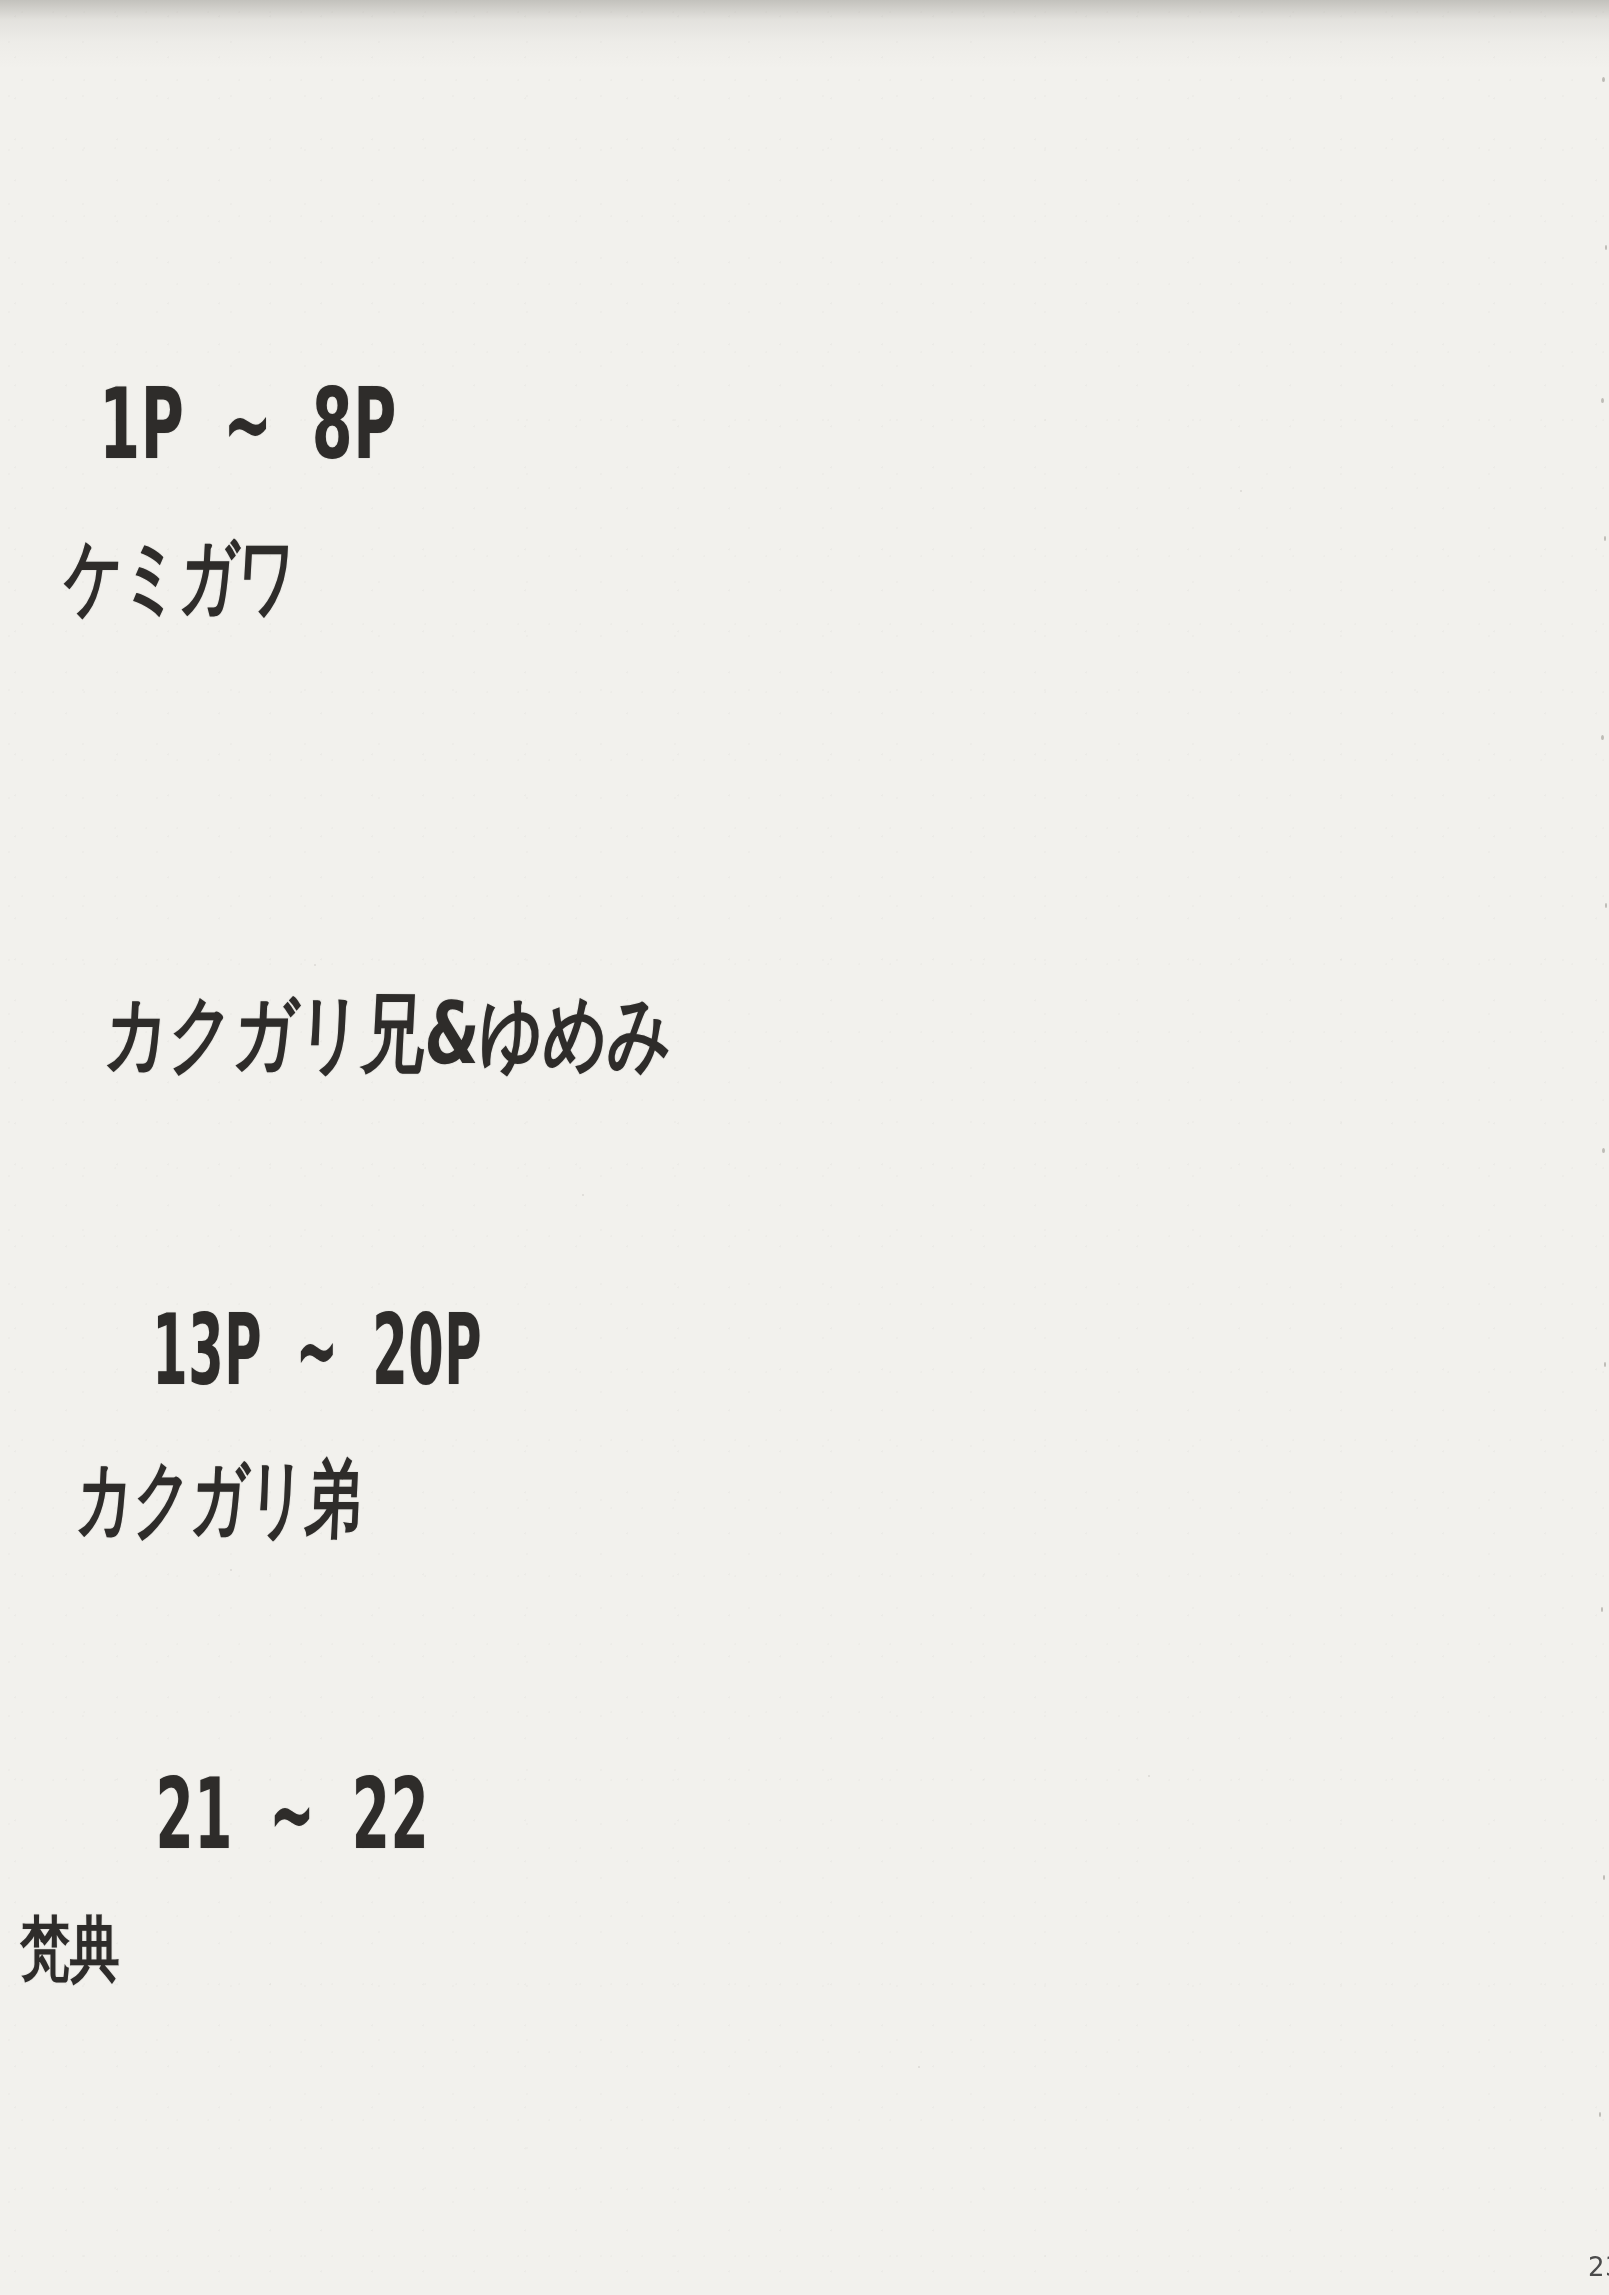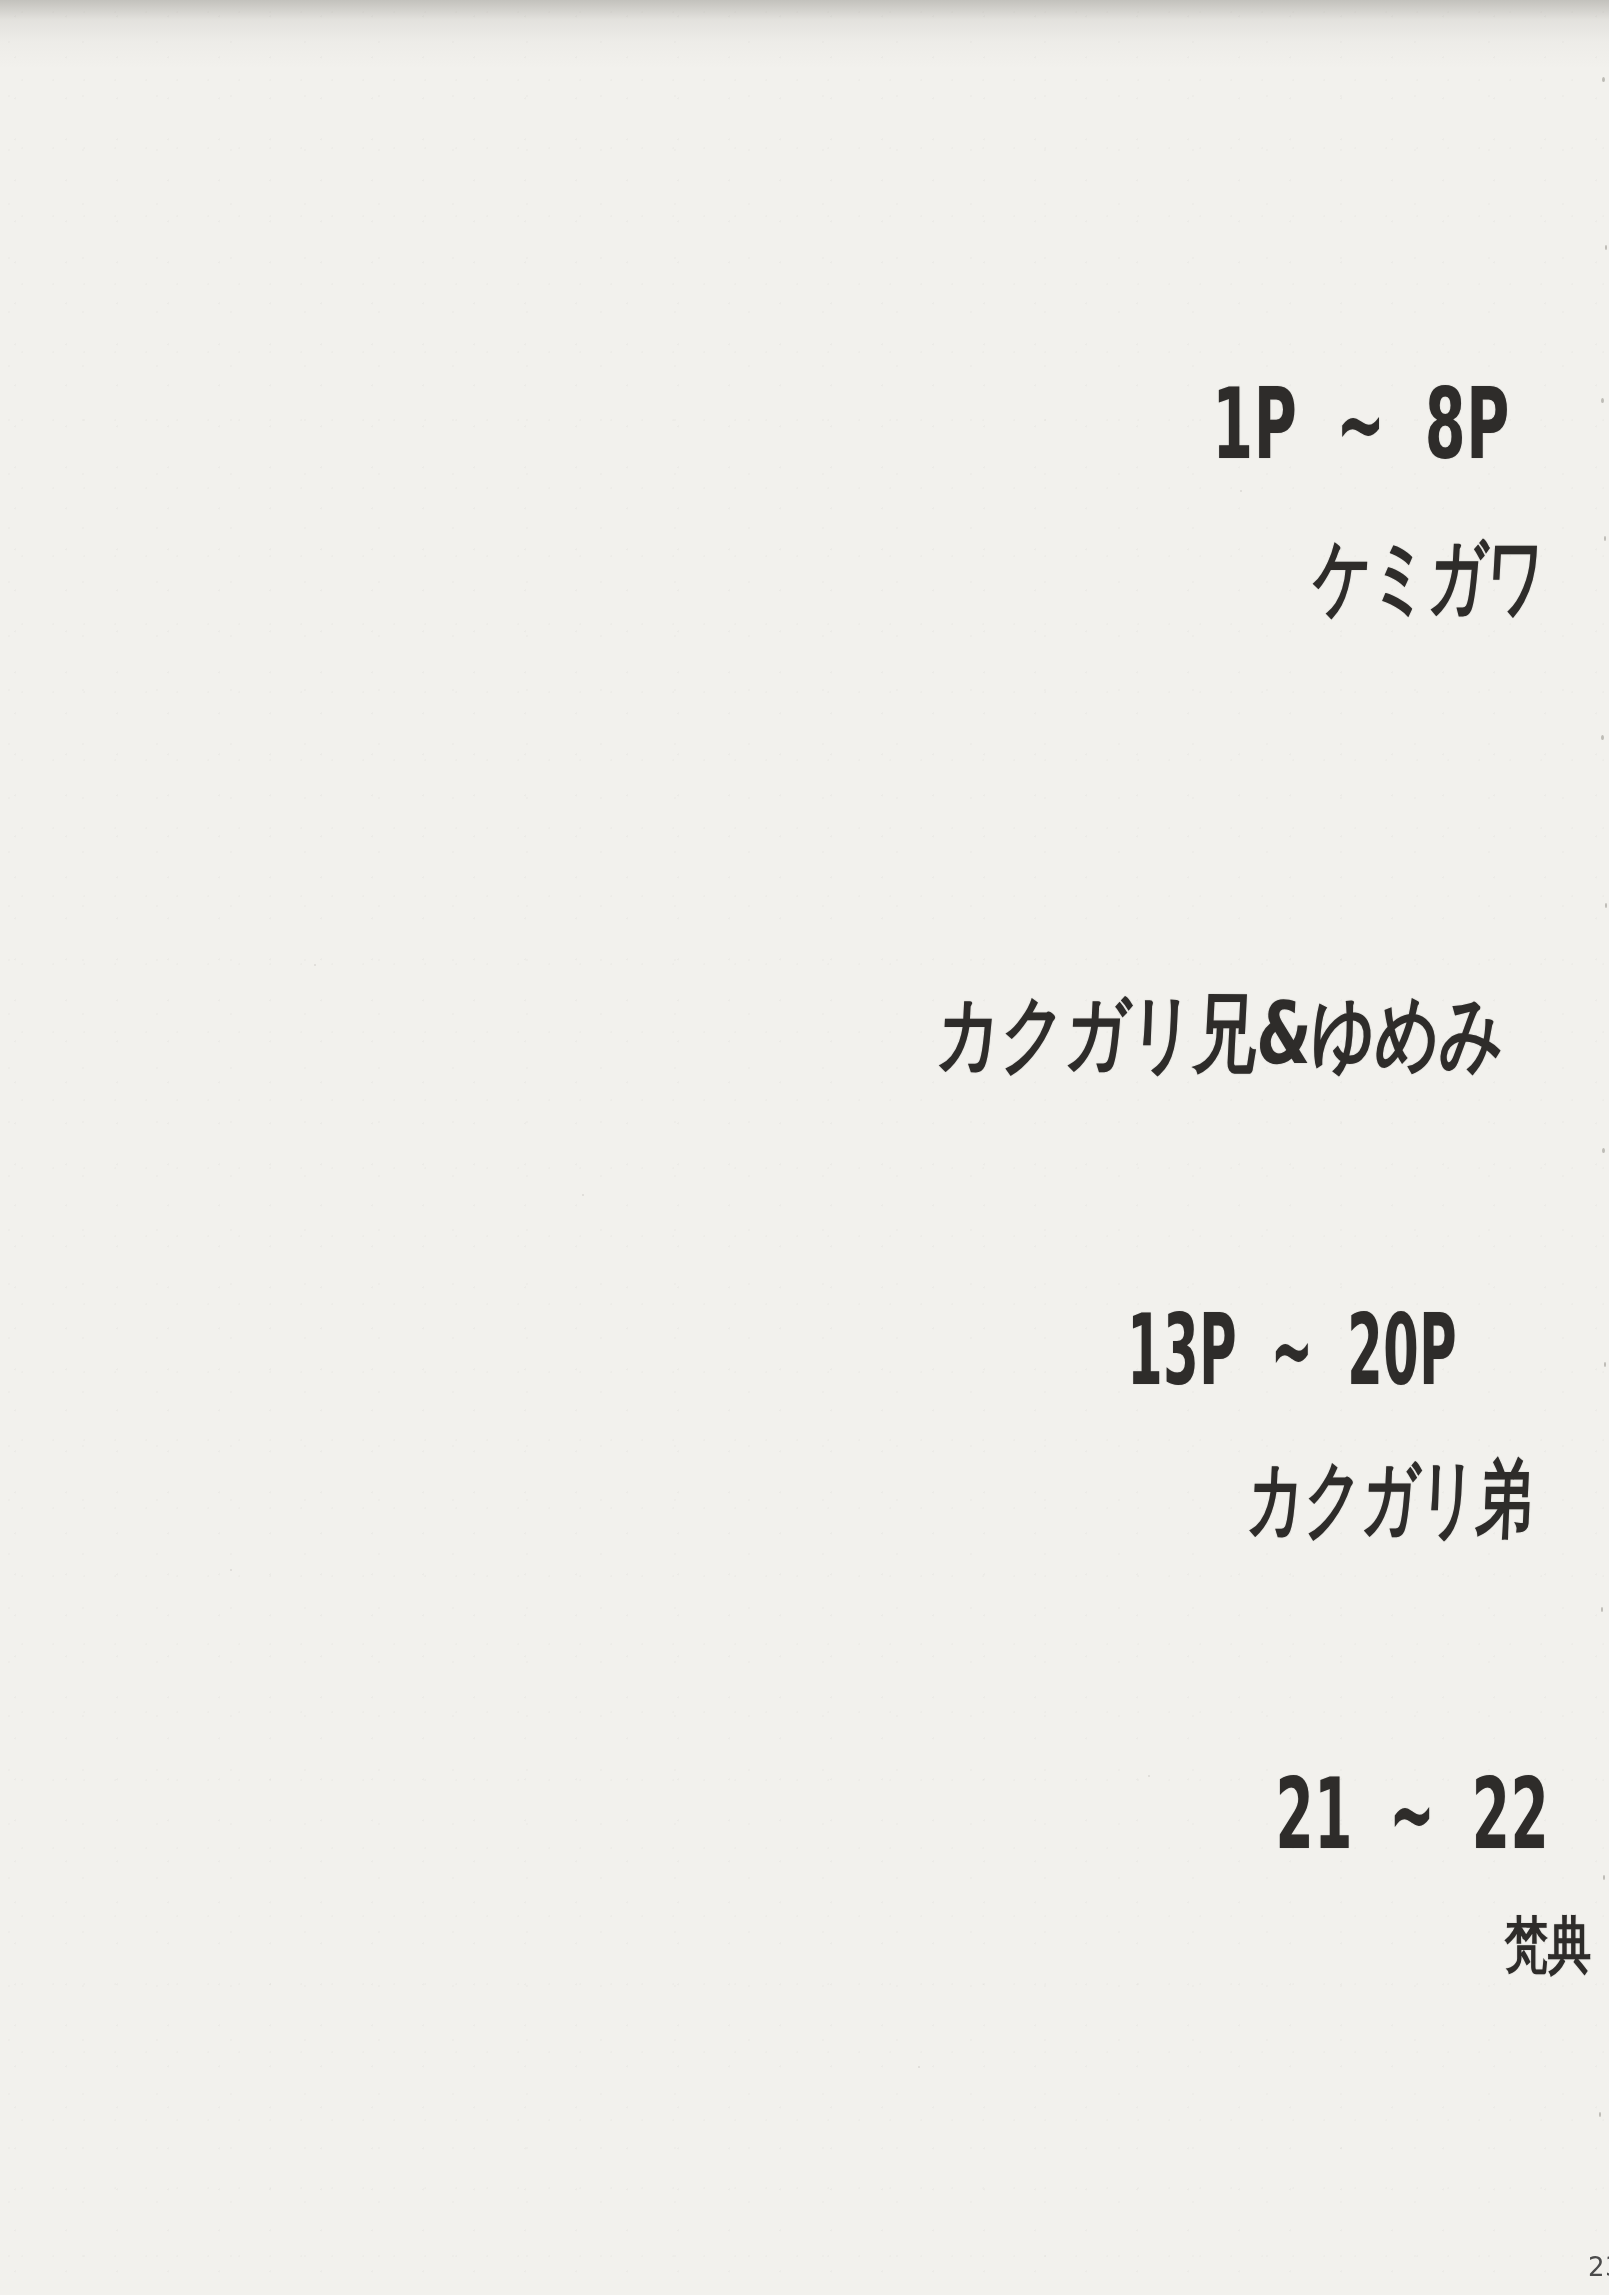--- a/index.html
+++ b/index.html
@@ -29,41 +29,41 @@
       rgba(148,146,140,0.50) 0px,
       rgba(148,146,140,0.16) 20px,
       rgba(148,146,140,0.05) 42px,
       rgba(148,146,140,0) 69px);
     pointer-events: none;
   }
   .line {
     position: absolute;
     left: 0;
     width: 100%;
-    text-align: right;
+    text-align: left;
     line-height: 1;
     white-space: pre;
     color: #2e2c2a;
     text-shadow: 0 0 1.5px rgba(45,43,40,0.32);
   }
   .line > span {
     display: inline-block;
     transform-origin: 50% 50%;
   }
   .range { font-weight: bold; font-size: 98px; word-spacing: 0.30em; letter-spacing: 0.01em; }
   .credit { font-weight: bold; }
 
   .l-r1 { top: 375px; }  .l-r1 > span { transform: scaleX(0.60); }
   .l-c1 { top: 533px; font-size: 88px; }  .l-c1 > span { transform: scaleX(0.64) skewX(-5deg); }
   .l-r2 { top: 836px; } .l-r2 > span { transform: scaleX(0.55); }
   .l-c2 { top: 990px; font-size: 86px; } .l-c2 > span { transform: scaleX(0.73) skewX(-4deg); }
   .l-r3 { top: 1301px; } .l-r3 > span { transform: scaleX(0.52); }
   .l-c3 { top: 1455px; font-size: 86px; } .l-c3 > span { transform: scaleX(0.65) skewX(-4deg); }
   .l-r4 { top: 1765px; margin-left: 48px; } .l-r4 > span { transform: scaleX(0.56); }
-  .l-c4 { top: 1914px; font-size: 61px; } .l-c4 > span { transform: scaleX(0.71); }
+  .l-c4 { top: 1914px; font-size: 70px; } .l-c4 > span { transform: scaleX(0.71); }
 
   .pagenum {
     position: absolute;
     left: 1588px;
     top: 2254px;
     font-size: 26px;
     line-height: 1;
     color: #4b4b4b;
     letter-spacing: 0.02em;
   }

